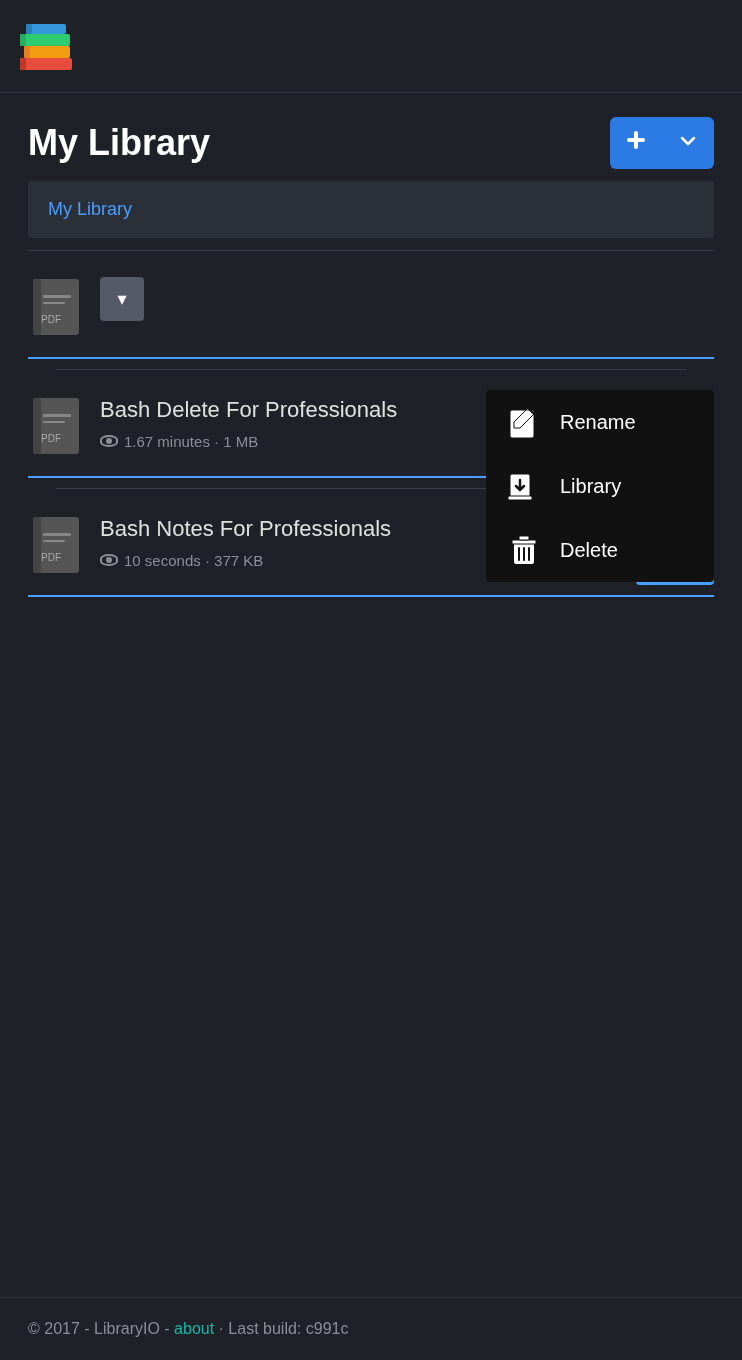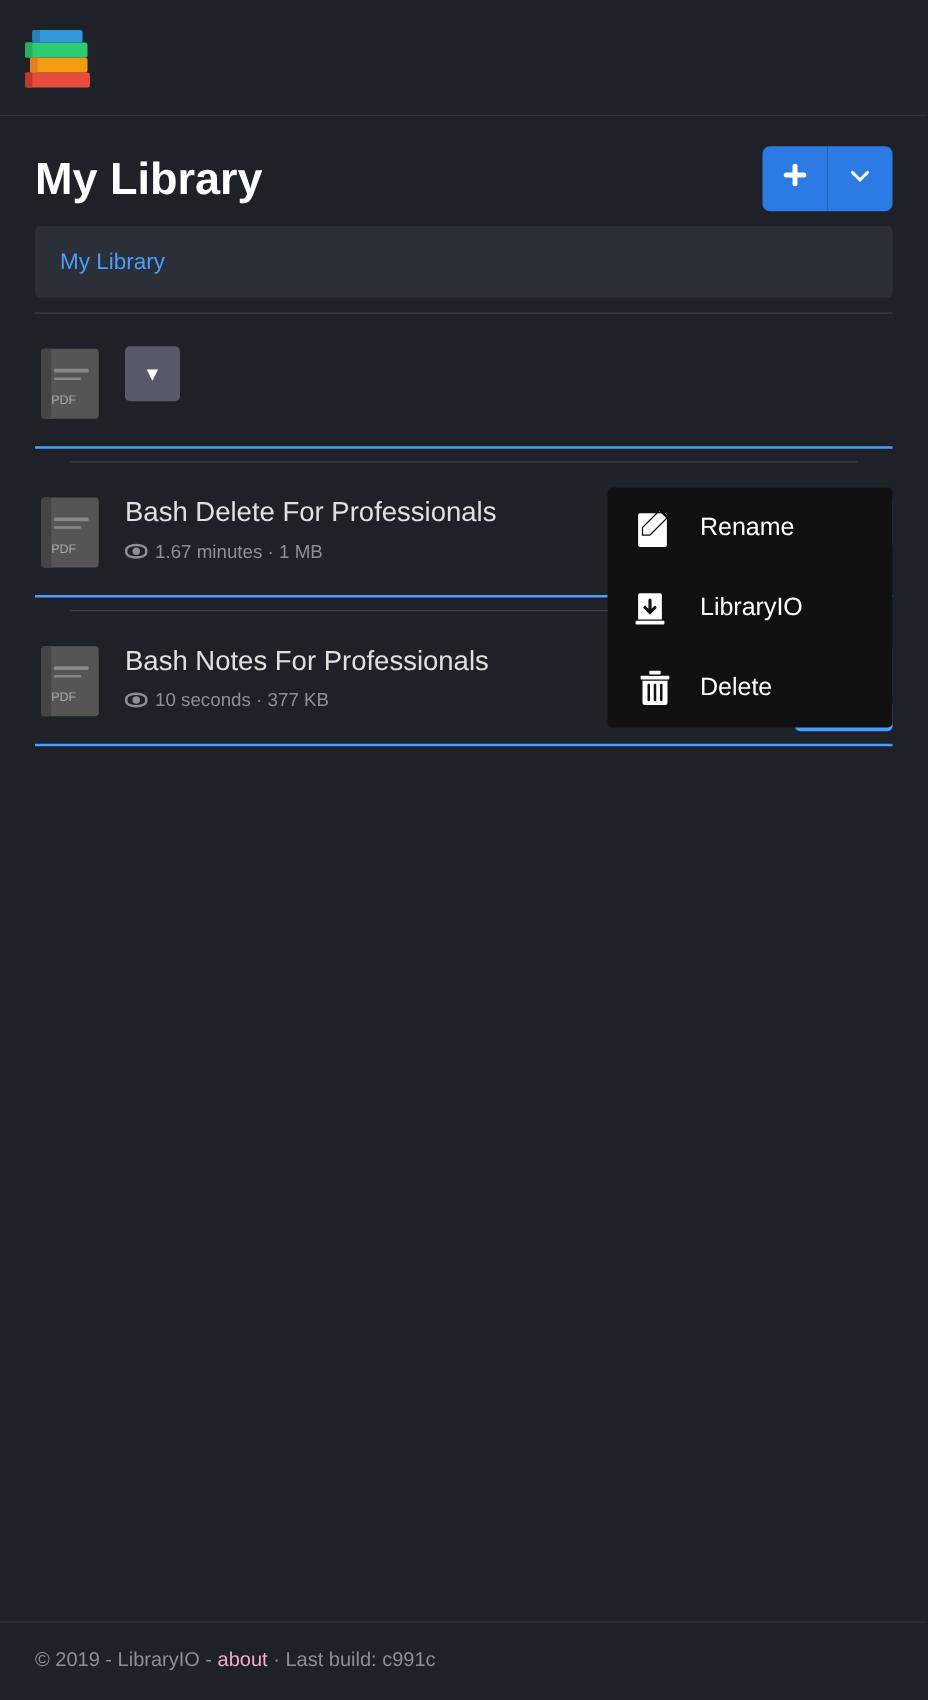--- a/index.html
+++ b/index.html
@@ -198,21 +198,21 @@
     .footer {
       position: absolute;
       bottom: 0;
       width: 100%;
       border-top: 1px solid #2e3440;
       padding: 22px 28px;
       font-size: 16px;
       color: #8a8f9a;
     }
     .footer a {
-      color: #f9a8d4;
+      color: #14b8a6;
       text-decoration: none;
     }
   </style>
 </head>
 <body>
 
 <div class="top-bar">
   <div class="app-logo">
     
     <svg viewBox="0 0 64 64" width="64" height="64">
@@ -312,21 +312,21 @@
       </div>
       <div class="context-menu-item">
         <div class="menu-icon">
           <svg viewBox="0 0 36 36" width="36" height="36">
             <rect x="4" y="6" width="20" height="24" rx="2" fill="white"></rect>
             <rect x="4" y="6" width="20" height="24" rx="2" fill="none" stroke="#111" stroke-width="1"></rect>
             <path d="M14 12 L14 22 M10 18 L14 22 L18 18" stroke="#111" stroke-width="2.5" stroke-linecap="round" fill="none"></path>
             <rect x="2" y="28" width="24" height="4" rx="1" fill="white" stroke="#111" stroke-width="1"></rect>
           </svg>
         </div>
-        <span>LibraryIO</span>
+        <span>Library</span>
       </div>
       <div class="context-menu-item">
         <div class="menu-icon">
           <svg viewBox="0 0 36 36" width="36" height="36">
             <rect x="8" y="10" width="20" height="22" rx="2" fill="white"></rect>
             <rect x="6" y="8" width="24" height="4" rx="1" fill="white" stroke="#111" stroke-width="1"></rect>
             <rect x="13" y="4" width="10" height="4" rx="1" fill="white" stroke="#111" stroke-width="1"></rect>
             <line x1="13" y1="16" x2="13" y2="28" stroke="#111" stroke-width="2" stroke-linecap="round"></line>
             <line x1="18" y1="16" x2="18" y2="28" stroke="#111" stroke-width="2" stroke-linecap="round"></line>
             <line x1="23" y1="16" x2="23" y2="28" stroke="#111" stroke-width="2" stroke-linecap="round"></line>
@@ -358,16 +358,16 @@
     </div>
     <button class="book-menu-btn">
       <span>▾</span>
     </button>
     <div class="pagination-badge">18 of 65</div>
   </div>
 
 </div>
 
 <div class="footer">
-  <span>© 2019 - LibraryIO -</span>
+  <span>© 2017 - LibraryIO -</span>
   <a href="#">about</a>
   <span>· Last build: c991c</span>
 </div>
 
 </body></html>

